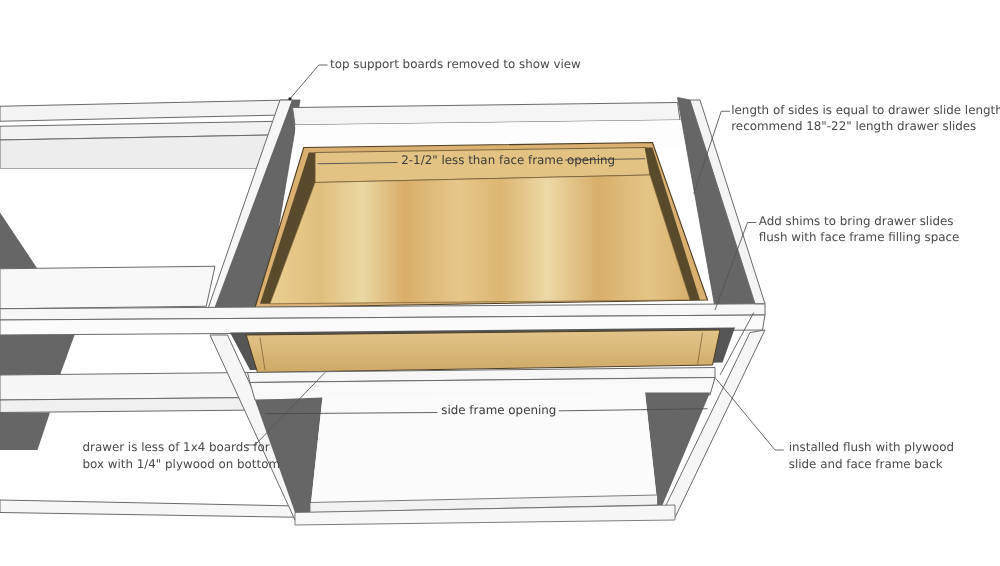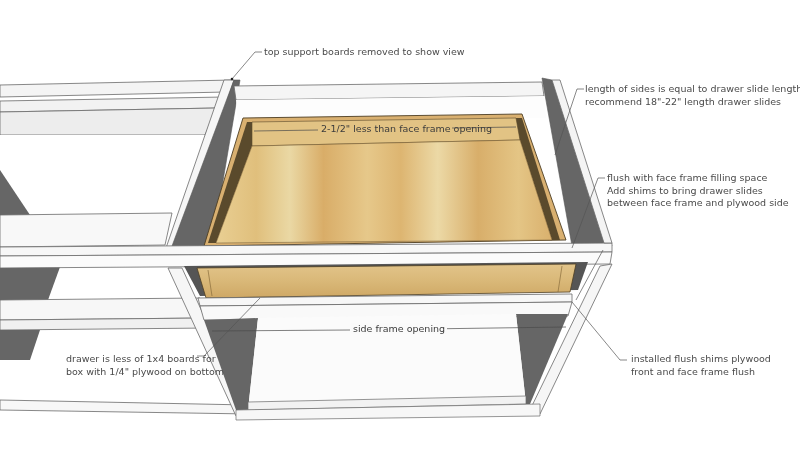--- a/index.html
+++ b/index.html
@@ -124,30 +124,29 @@
 
   
   <div class="note" style="left:264px; top:46px;">top support boards removed to show view</div>
 
   <div class="note" style="left:585px; top:83px;">
     <div>length of sides is equal to drawer slide length,</div>
     <div>recommend 18"-22" length drawer slides</div>
   </div>
 
   <div class="note" style="left:607px; top:172px;">
+    <div>Add shims to bring drawer slides</div>
     <div>flush with face frame filling space</div>
-    <div>Add shims to bring drawer slides</div>
-    <div>between face frame and plywood side</div>
   </div>
 
   <div class="note" style="left:66px; top:353px;">
     <div>drawer is less of 1x4 boards for</div>
     <div>box with 1/4" plywood on bottom</div>
   </div>
 
   <div class="note" style="left:631px; top:353px;">
-    <div>installed flush shims plywood</div>
-    <div>front and face frame flush</div>
+    <div>installed flush with plywood</div>
+    <div>slide and face frame back</div>
   </div>
 
   <div class="dimlabel wood" style="left:319px; top:123px;">2-1/2" less than face frame opening</div>
   <div class="dimlabel white" style="left:351px; top:323px;">side frame opening</div>
 </div>
 
 </body></html>

